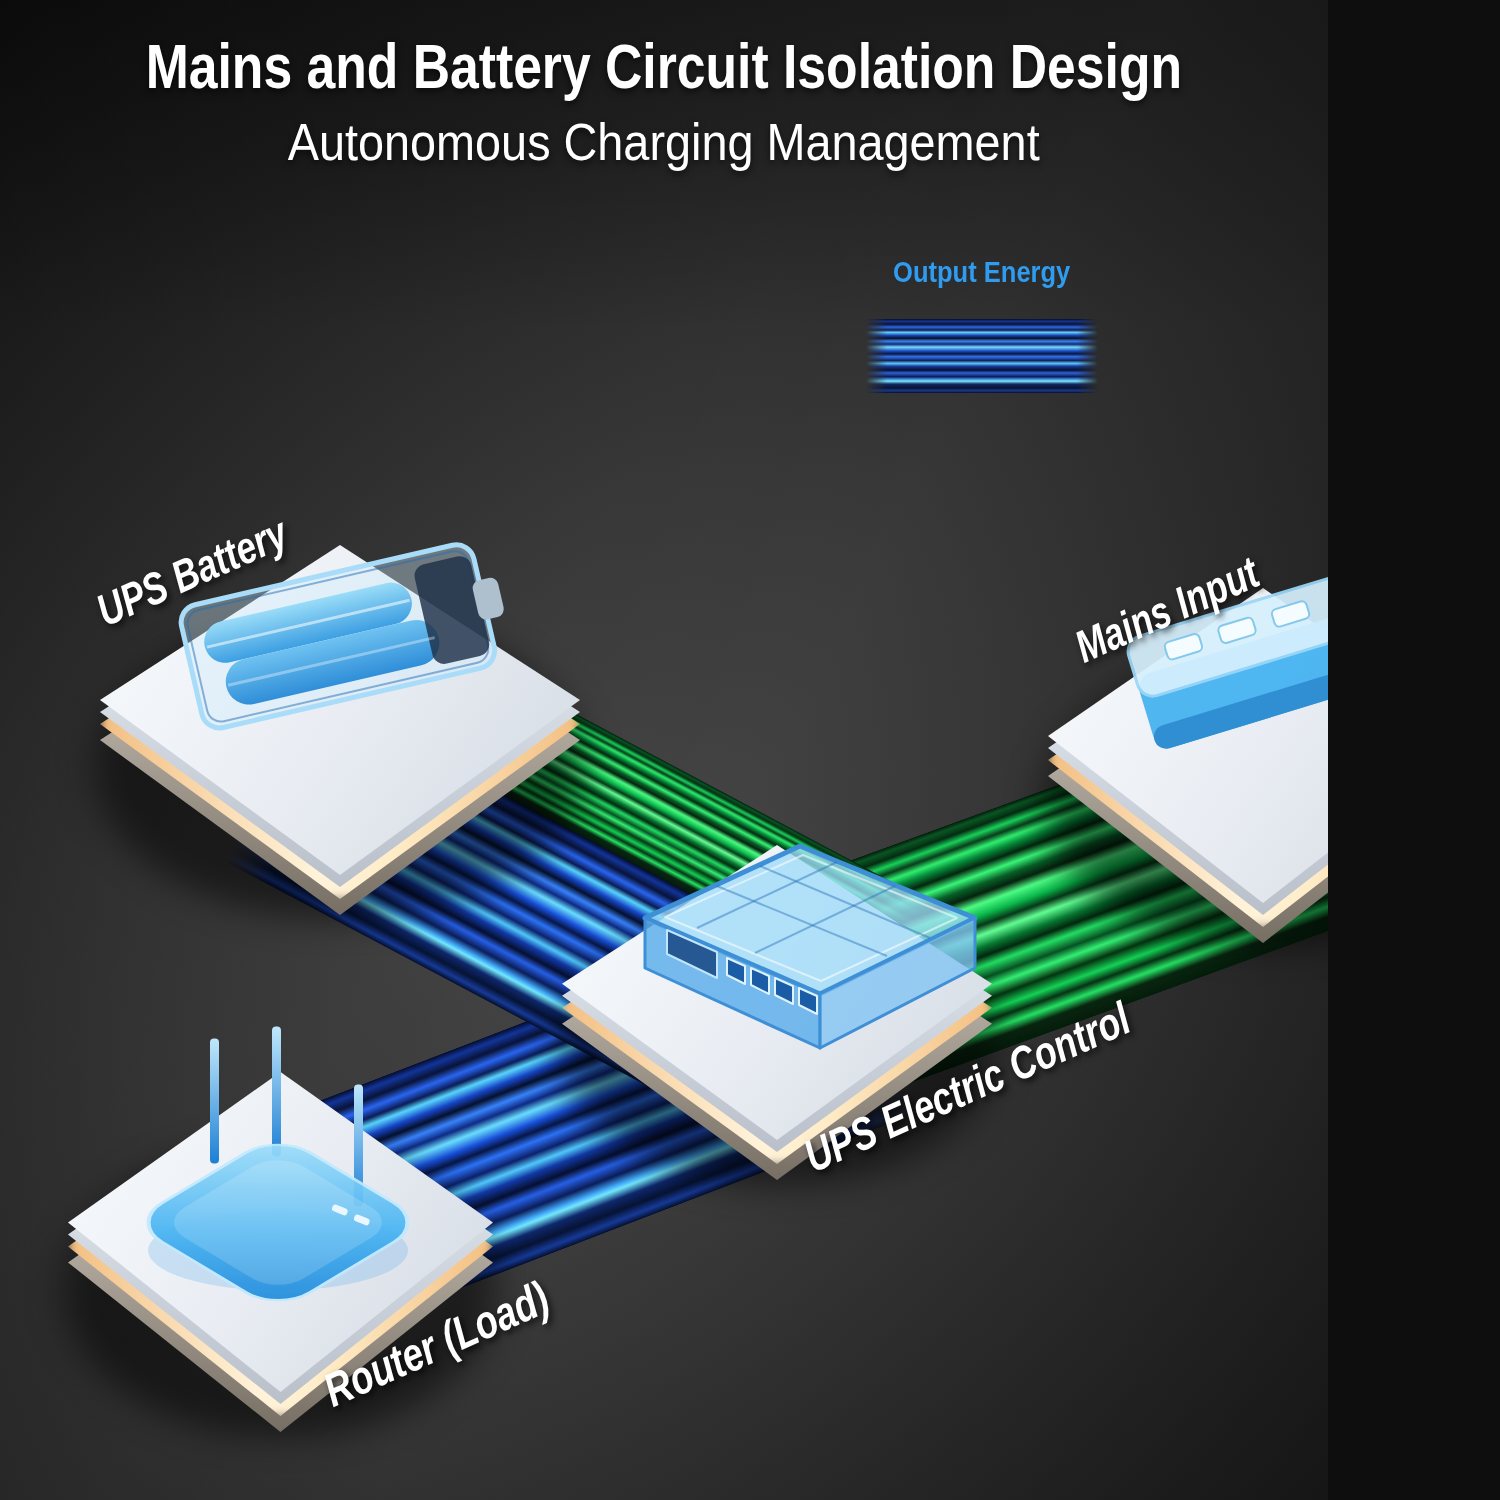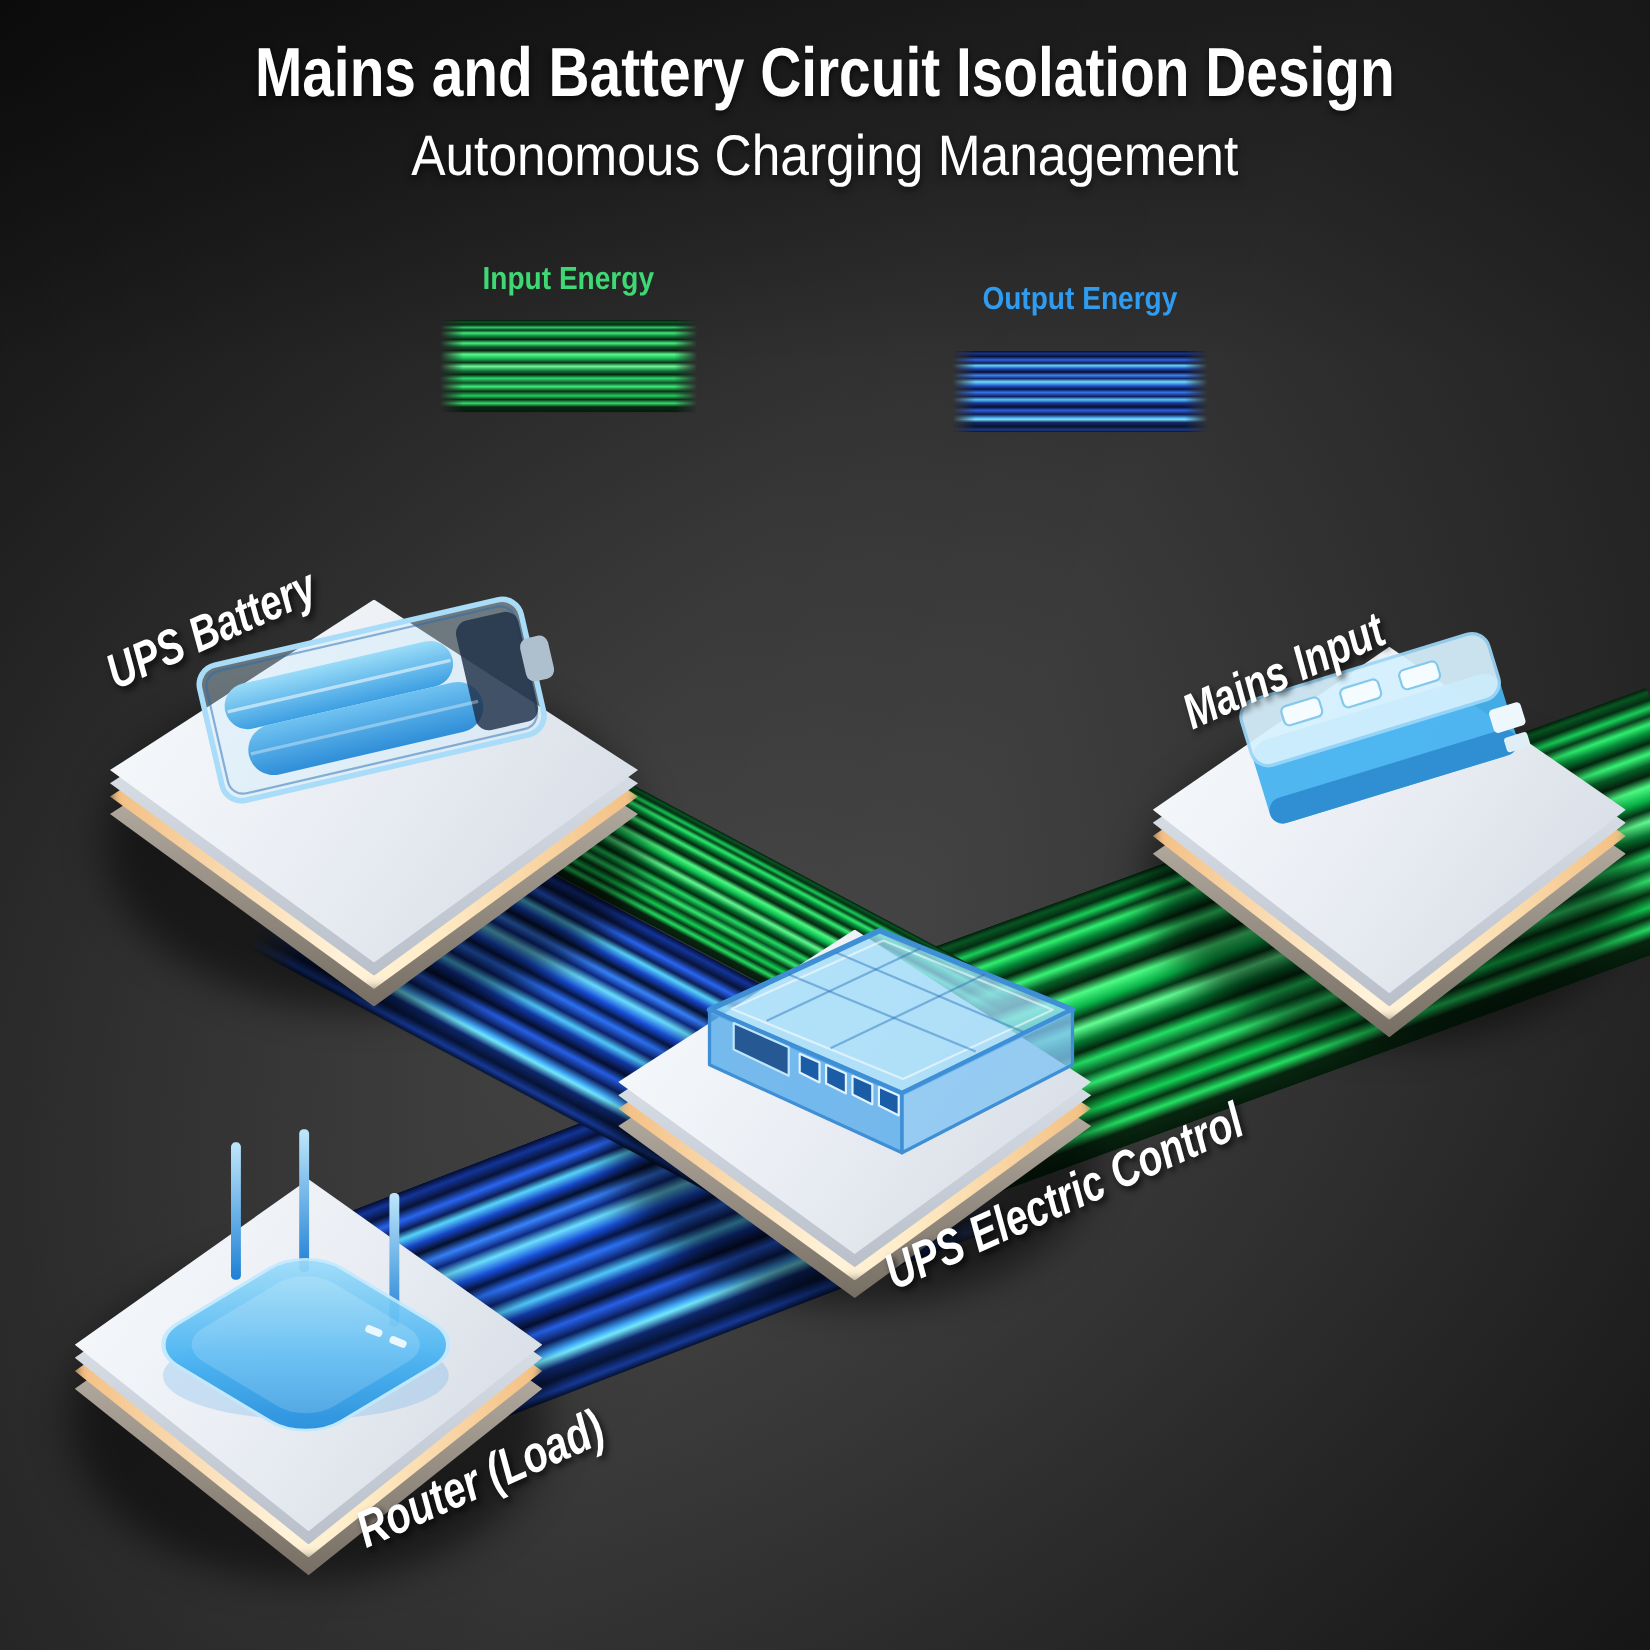--- a/index.html
+++ b/index.html
@@ -1,17 +1,17 @@
 <!DOCTYPE html>
 <html><head>
 <meta charset="utf-8">
 <style>
   html,body{margin:0;padding:0;background:#0e0e0e;}
   .stage{
-    position:relative;width:1500px;height:1500px;overflow:hidden;
+    position:relative;width:1328px;height:1500px;overflow:hidden;
     font-family:"Liberation Sans",sans-serif;
     background:
       linear-gradient(180deg, rgba(10,10,10,.55) 0%, rgba(10,10,10,0) 22%),
       radial-gradient(100% 72% at 46% 60%, #3d3d3d 0%, #303030 38%, #222222 68%, #151515 100%);
   }
   .sheen{
     position:absolute;inset:0;
     background:linear-gradient(118deg, rgba(0,0,0,.30) 0%, rgba(255,255,255,.04) 42%, rgba(255,255,255,.05) 55%, rgba(0,0,0,.28) 100%);
     pointer-events:none;
   }
@@ -209,24 +209,20 @@
       <rect x="-105" y="-105" width="210" height="210" rx="46" fill="url(#routerTop)" stroke="#c2e9fe" stroke-width="4" opacity="0.93"></rect>
       <rect x="-84" y="-84" width="168" height="168" rx="36" fill="rgba(255,255,255,0.16)"></rect>
     </g>
     <rect x="236" y="196" width="16" height="7" rx="3" fill="#eaf7ff" transform="rotate(22 244 199)"></rect>
     <rect x="258" y="206" width="16" height="7" rx="3" fill="#eaf7ff" transform="rotate(22 266 209)"></rect>
   </svg>
 
   <h1 class="title"><span class="squeezeT">Mains and Battery Circuit Isolation Design</span></h1>
   <h2 class="subtitle"><span class="squeezeS">Autonomous Charging Management</span></h2>
 
-  <div class="legend legend-in">
-    <div class="legend-label"><span class="sq">Input Energy</span></div>
-    <div class="swatch gstreak fade-x"></div>
-  </div>
   <div class="legend legend-out">
     <div class="legend-label"><span class="sq">Output Energy</span></div>
     <div class="swatch bstreak fade-x"></div>
   </div>
 
   <div class="node-label lbl-battery"><span class="sq">UPS Battery</span></div>
   <div class="node-label lbl-mains"><span class="sq">Mains Input</span></div>
   <div class="node-label lbl-control"><span class="sq">UPS Electric Control</span></div>
   <div class="node-label lbl-router"><span class="sq">Router (Load)</span></div>
 </div>

